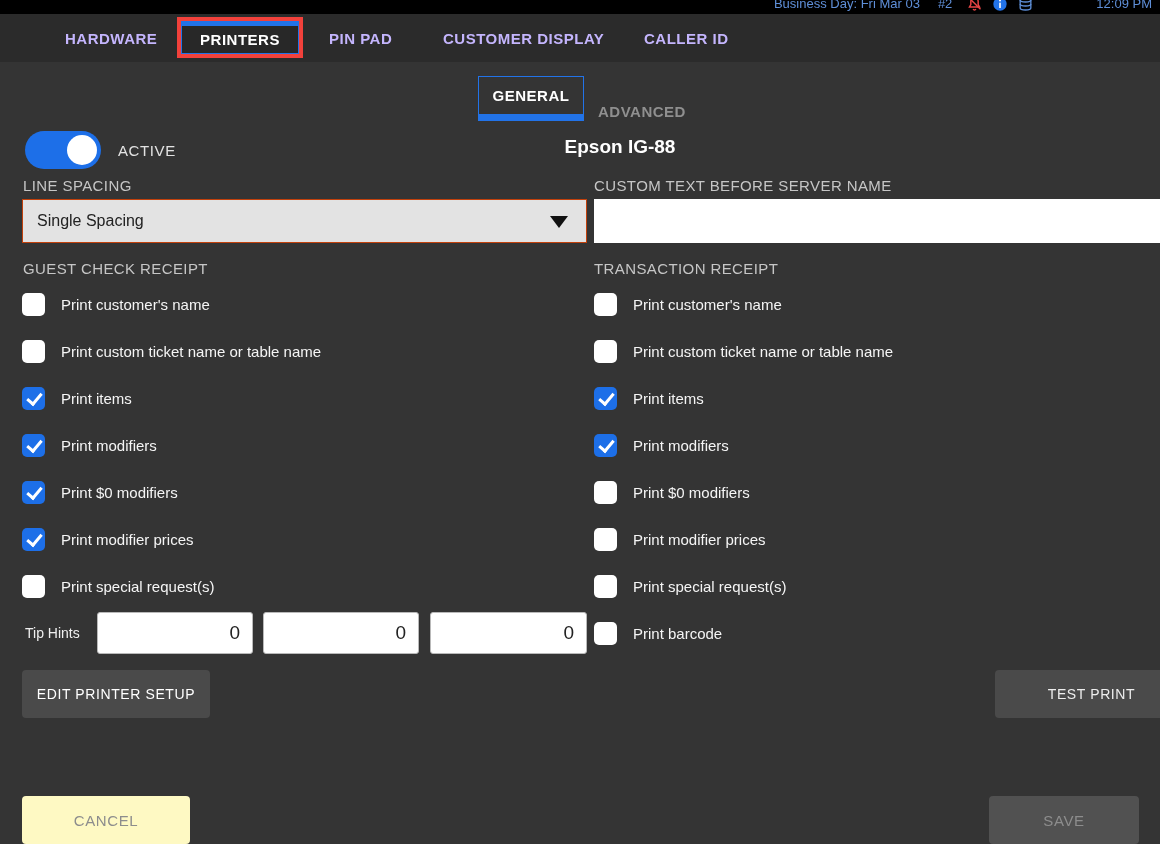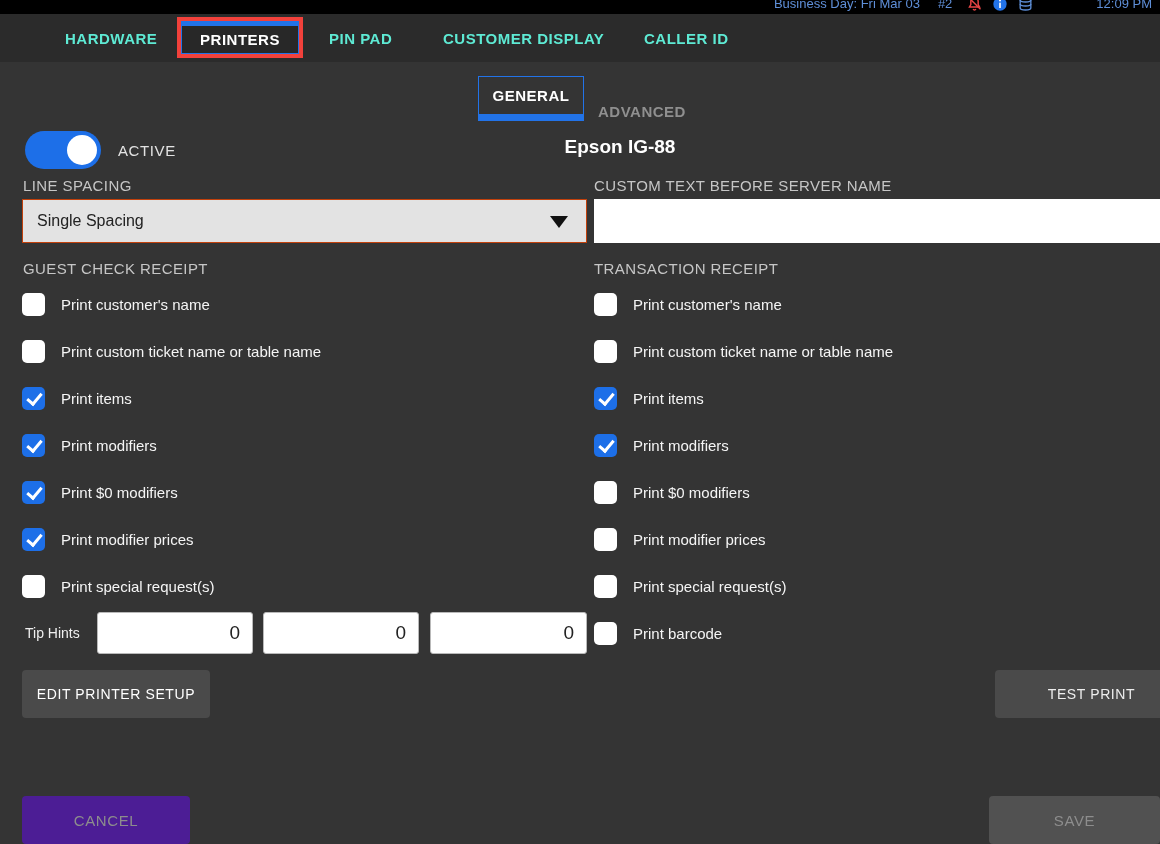--- a/index.html
+++ b/index.html
@@ -15,21 +15,21 @@
   .sb-station{margin-left:18px;}
   .sb-ico{margin-top:-4px;height:16px;display:block;}
   .sb-ico.bell{margin-left:14px;}
   .sb-ico.info{margin-left:9px;}
   .sb-ico.db{margin-left:9px;}
   .sb-time{margin-left:62px;margin-right:2px;}
 
   
   .tab-bar{position:absolute;top:14px;left:0;right:0;height:48px;background:#2b2b2b;}
   .nav-tab{position:absolute;top:50%;transform:translateY(-50%);font-size:15px;font-weight:bold;
-    letter-spacing:.5px;color:#5eead4;white-space:nowrap;cursor:default;}
+    letter-spacing:.5px;color:#c4b5fd;white-space:nowrap;cursor:default;}
   .annotated-tab{position:absolute;left:177px;top:3px;width:118px;height:33px;
     border:4px solid #f2413b;background:#282828;}
   .active-tab-inner{width:100%;height:100%;box-sizing:border-box;border:1px solid #2273e8;
     border-top:5px solid #2273e8;display:flex;align-items:center;justify-content:center;}
   .active-tab-inner span{font-size:15px;font-weight:bold;letter-spacing:.5px;color:#fff;}
 
   
   .subtab-general{position:absolute;left:478px;top:76px;width:104px;height:37px;
     border:1px solid #2273e8;border-bottom:7px solid #2273e8;
     display:flex;align-items:center;justify-content:center;}
@@ -77,22 +77,22 @@
     color:#222;font-family:"Liberation Sans",sans-serif;}
   .tip-1{left:97px;width:156px;}
   .tip-2{left:263px;width:156px;}
   .tip-3{left:430px;width:157px;}
 
   
   .btn{position:absolute;border:none;border-radius:4px;font-family:"Liberation Sans",sans-serif;
     font-weight:normal;letter-spacing:.6px;font-size:14px;cursor:pointer;}
   .btn-edit{left:22px;top:670px;width:188px;height:48px;background:#4a4a4a;color:#fff;}
   .btn-test{left:995px;top:670px;width:193px;height:48px;background:#4a4a4a;color:#ededed;}
-  .btn-cancel{left:22px;top:796px;width:168px;height:48px;background:#4c1d95;color:#8d8d8d;font-size:15px;}
-  .btn-save{left:989px;top:796px;width:171px;height:48px;background:#515151;color:#8d8d8d;font-size:15px;}
+  .btn-cancel{left:22px;top:796px;width:168px;height:48px;background:#fef9c3;color:#8d8d8d;font-size:15px;}
+  .btn-save{left:989px;top:796px;width:150px;height:48px;background:#515151;color:#8d8d8d;font-size:15px;}
 </style>
 </head>
 <body>
 
 <div class="screen">
 
   <div class="status-bar">
     <span class="sb-item">Business Day: Fri Mar 03</span>
     <span class="sb-item sb-station">#2</span>
     <svg class="sb-ico bell" width="17" height="16" viewBox="0 0 24 24" fill="none" stroke="#e84545" stroke-width="2.2">

